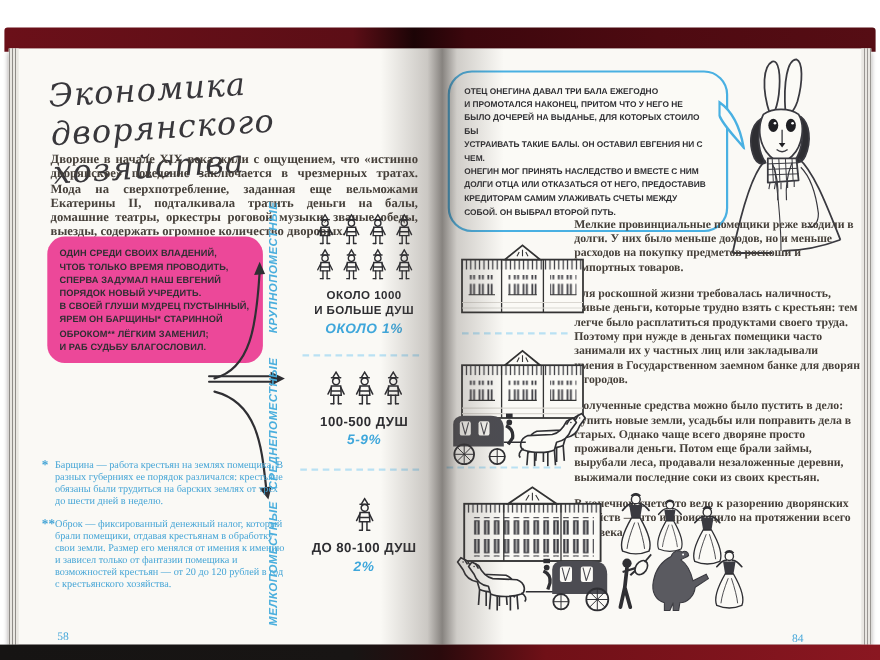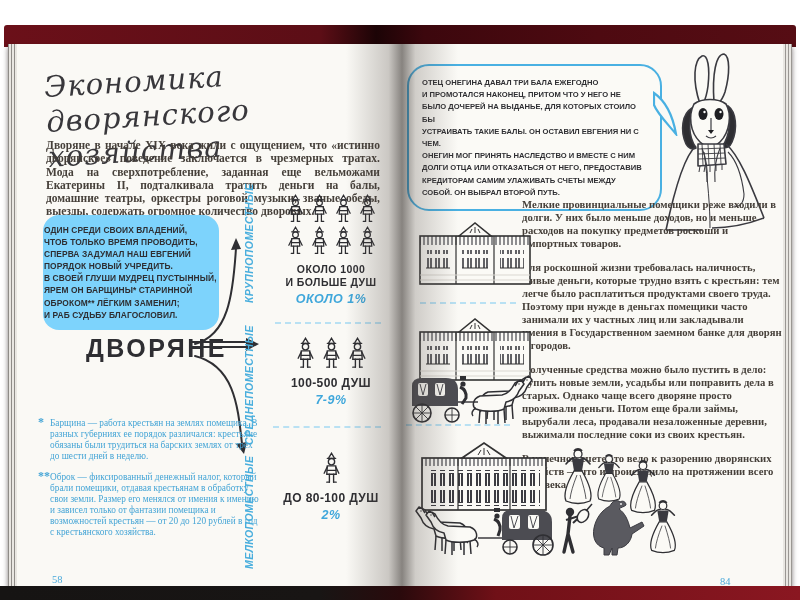--- a/index.html
+++ b/index.html
@@ -23,21 +23,21 @@
   .page{position:absolute;top:44px;height:541px;}
   #left-page{left:10px;width:380px;}
   #right-page{left:402px;width:390px;}
 
   
   .title{font-family:"DejaVu Serif",serif;font-style:italic;font-size:29px;line-height:35px;
      color:#38373b;white-space:pre-line;transform:rotate(-3.5deg);letter-spacing:1px;}
   .p{color:#46403a;font-weight:700;font-size:10.7px;line-height:13px;}
   .intro{font-size:11.5px;line-height:13.3px;text-align:justify;}
   .hand{font-family:"Liberation Sans",sans-serif;color:#2e2e32;}
-  .quote-box{background:#7dd3fc;border-radius:16px;padding:9px 1px;}
+  .quote-box{background:#ec4899;border-radius:16px;padding:9px 11px;}
   .quote-text{font-size:8.4px;line-height:12.1px;white-space:pre-line;font-weight:700;letter-spacing:.1px;}
   .heading{font-size:25px;letter-spacing:2.5px;font-weight:700;color:#2e2e32;}
   .fn{color:#45a5d6;font-size:9.3px;line-height:10.9px;font-weight:400;}
   .fn .mk{position:absolute;left:-12px;top:-1px;font-weight:700;font-size:12px;color:#45a5d6;}
   .pagenum{color:#4aa9da;font-size:10.5px;font-weight:400;margin-top:12px;}
   .vl{font-family:"Liberation Sans",sans-serif;font-style:italic;font-weight:700;font-size:10.5px;
      letter-spacing:.4px;color:#49aedd;white-space:nowrap;transform:rotate(-90deg);
      transform-origin:left bottom;}
   .cat{display:flex;flex-direction:column;align-items:center;width:118px;}
   .figrow{display:flex;gap:5px;justify-content:center;margin-bottom:2px;}
@@ -110,21 +110,20 @@
       <div class="hand quote-text">ОДИН СРЕДИ СВОИХ ВЛАДЕНИЙ,
 ЧТОБ ТОЛЬКО ВРЕМЯ ПРОВОДИТЬ,
 СПЕРВА ЗАДУМАЛ НАШ ЕВГЕНИЙ
 ПОРЯДОК НОВЫЙ УЧРЕДИТЬ.
 В СВОЕЙ ГЛУШИ МУДРЕЦ ПУСТЫННЫЙ,
 ЯРЕМ ОН БАРЩИНЫ* СТАРИННОЙ
 ОБРОКОМ** ЛЁГКИМ ЗАМЕНИЛ;
 И РАБ СУДЬБУ БЛАГОСЛОВИЛ.</div>
     </div>
 
-    <div class="abs hand heading" style="left:76px;top:290px;">ДВОРЯНЕ</div>
 
     <svg class="abs" style="left:150px;top:150px;" width="110" height="270" viewBox="0 0 110 270">
       <path class="ln" stroke-width="2" d="M35,150 C68,141 73,102 76,54"></path>
       <polygon points="76,44 71,56 81,55" fill="#2f2f33"></polygon>
       <path class="ln" stroke-width="1.8" d="M30,148 H88 M30,153 H88"></path>
       <polygon points="99,150 86,144 86,157" fill="#2f2f33"></polygon>
       <path class="ln" stroke-width="2" d="M35,162 C75,172 78,214 82,250"></path>
       <polygon points="84,260 76,250 87,248" fill="#2f2f33"></polygon>
     </svg>
 
@@ -183,21 +182,21 @@
             <use href="#peasant"></use>
           </svg>
         <svg width="21" height="33" viewBox="0 0 20 31">
             <use href="#peasant"></use>
           </svg>
         <svg width="21" height="33" viewBox="0 0 20 31">
             <use href="#peasant"></use>
           </svg>
       </div>
       <div class="hand souls" style="font-size:12px;">100-500 ДУШ</div>
-      <div class="hand share">7-9%</div>
+      <div class="hand share">5-9%</div>
     </div>
     <div class="abs dash" style="left:263px;top:382px;width:108px;"></div>
 
     <div class="abs cat" style="left:262px;top:408px;">
       <div class="figrow">
         <svg width="21" height="33" viewBox="0 0 20 31">
             <use href="#peasant"></use>
           </svg>
       </div>
       <div class="hand souls" style="font-size:12px;">ДО 80-100 ДУШ</div>

